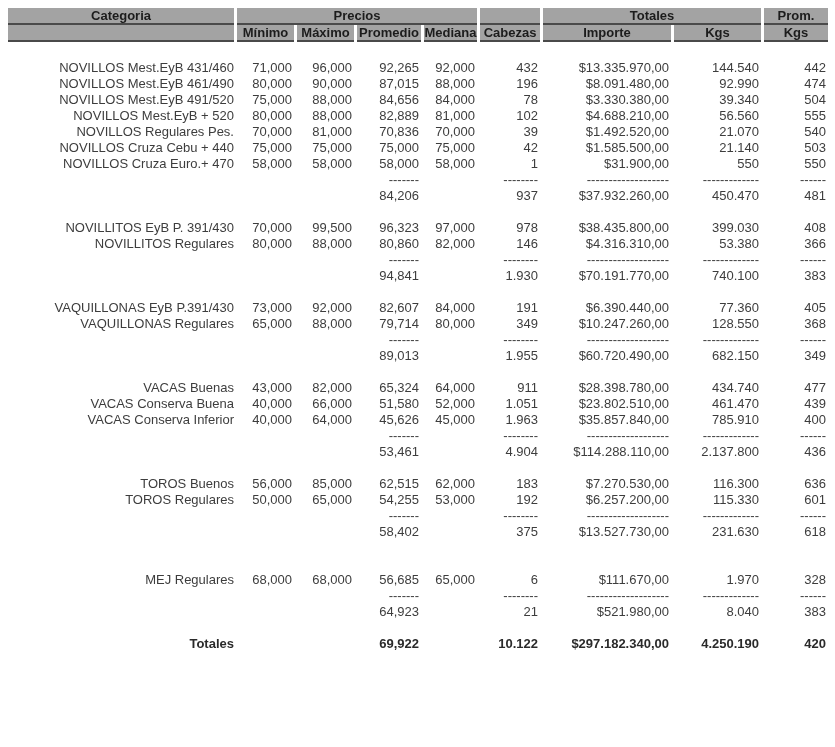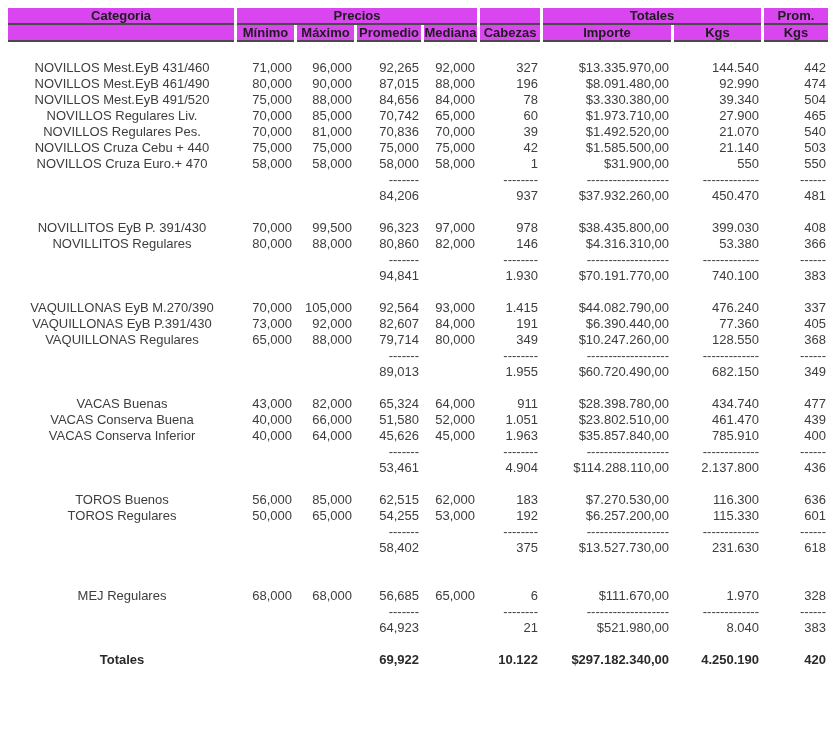--- a/index.html
+++ b/index.html
@@ -1,23 +1,23 @@
 <!DOCTYPE html>
 <html><head>
 <meta charset="utf-8">
 <style>
   html,body{margin:0;padding:0;background:#ffffff;}
   body{font-family:"Liberation Sans",sans-serif;font-size:13px;color:#3d3d3d;}
   .page{width:835px;}
   table{border-collapse:separate;border-spacing:3px 0;margin:8px 0 0 5px;table-layout:fixed;}
-  th{background:#d946ef;color:#1c1c1c;font-weight:bold;font-size:13px;
+  th{background:#a3a3a3;color:#1c1c1c;font-weight:bold;font-size:13px;
      height:15px;line-height:15px;padding:0;text-align:center;
      border-bottom:2px solid #4a4a4a;white-space:nowrap;overflow:hidden;}
   td{padding:0;height:16px;line-height:16px;white-space:nowrap;overflow:hidden;font-size:13px;}
-  td.cat{text-align:center;padding-left:2px;}
+  td.cat{text-align:right;padding-left:2px;}
   td.num{text-align:right;padding-right:2px;}
   tr.spacer td{height:16px;}
   tr.spacer.top td{height:18px;}
   tr.totals td{font-weight:bold;color:#2a2a2a;}
 </style>
 </head>
 <body>
 
 <div class="page">
   <table>
@@ -55,21 +55,21 @@
     <tbody id="tbody">
         <tr class="spacer top">
           <td class="" colspan="9"></td>
         </tr>
         <tr class="data-row">
           <td class="cat">NOVILLOS Mest.EyB 431/460</td>
           <td class="num">71,000</td>
           <td class="num">96,000</td>
           <td class="num">92,265</td>
           <td class="num">92,000</td>
-          <td class="num">327</td>
+          <td class="num">432</td>
           <td class="num">$13.335.970,00</td>
           <td class="num">144.540</td>
           <td class="num">442</td>
         </tr>
         <tr class="data-row">
           <td class="cat">NOVILLOS Mest.EyB 461/490</td>
           <td class="num">80,000</td>
           <td class="num">90,000</td>
           <td class="num">87,015</td>
           <td class="num">88,000</td>
@@ -83,29 +83,29 @@
           <td class="num">75,000</td>
           <td class="num">88,000</td>
           <td class="num">84,656</td>
           <td class="num">84,000</td>
           <td class="num">78</td>
           <td class="num">$3.330.380,00</td>
           <td class="num">39.340</td>
           <td class="num">504</td>
         </tr>
         <tr class="data-row">
-          <td class="cat">NOVILLOS Regulares Liv.</td>
-          <td class="num">70,000</td>
-          <td class="num">85,000</td>
-          <td class="num">70,742</td>
-          <td class="num">65,000</td>
-          <td class="num">60</td>
-          <td class="num">$1.973.710,00</td>
-          <td class="num">27.900</td>
-          <td class="num">465</td>
+          <td class="cat">NOVILLOS Mest.EyB + 520</td>
+          <td class="num">80,000</td>
+          <td class="num">88,000</td>
+          <td class="num">82,889</td>
+          <td class="num">81,000</td>
+          <td class="num">102</td>
+          <td class="num">$4.688.210,00</td>
+          <td class="num">56.560</td>
+          <td class="num">555</td>
         </tr>
         <tr class="data-row">
           <td class="cat">NOVILLOS Regulares Pes.</td>
           <td class="num">70,000</td>
           <td class="num">81,000</td>
           <td class="num">70,836</td>
           <td class="num">70,000</td>
           <td class="num">39</td>
           <td class="num">$1.492.520,00</td>
           <td class="num">21.070</td>
@@ -199,31 +199,20 @@
           <td class="num"></td>
           <td class="num">1.930</td>
           <td class="num">$70.191.770,00</td>
           <td class="num">740.100</td>
           <td class="num">383</td>
         </tr>
         <tr class="spacer">
           <td class="" colspan="9"></td>
         </tr>
         <tr class="data-row">
-          <td class="cat">VAQUILLONAS EyB M.270/390</td>
-          <td class="num">70,000</td>
-          <td class="num">105,000</td>
-          <td class="num">92,564</td>
-          <td class="num">93,000</td>
-          <td class="num">1.415</td>
-          <td class="num">$44.082.790,00</td>
-          <td class="num">476.240</td>
-          <td class="num">337</td>
-        </tr>
-        <tr class="data-row">
           <td class="cat">VAQUILLONAS EyB P.391/430</td>
           <td class="num">73,000</td>
           <td class="num">92,000</td>
           <td class="num">82,607</td>
           <td class="num">84,000</td>
           <td class="num">191</td>
           <td class="num">$6.390.440,00</td>
           <td class="num">77.360</td>
           <td class="num">405</td>
         </tr>

